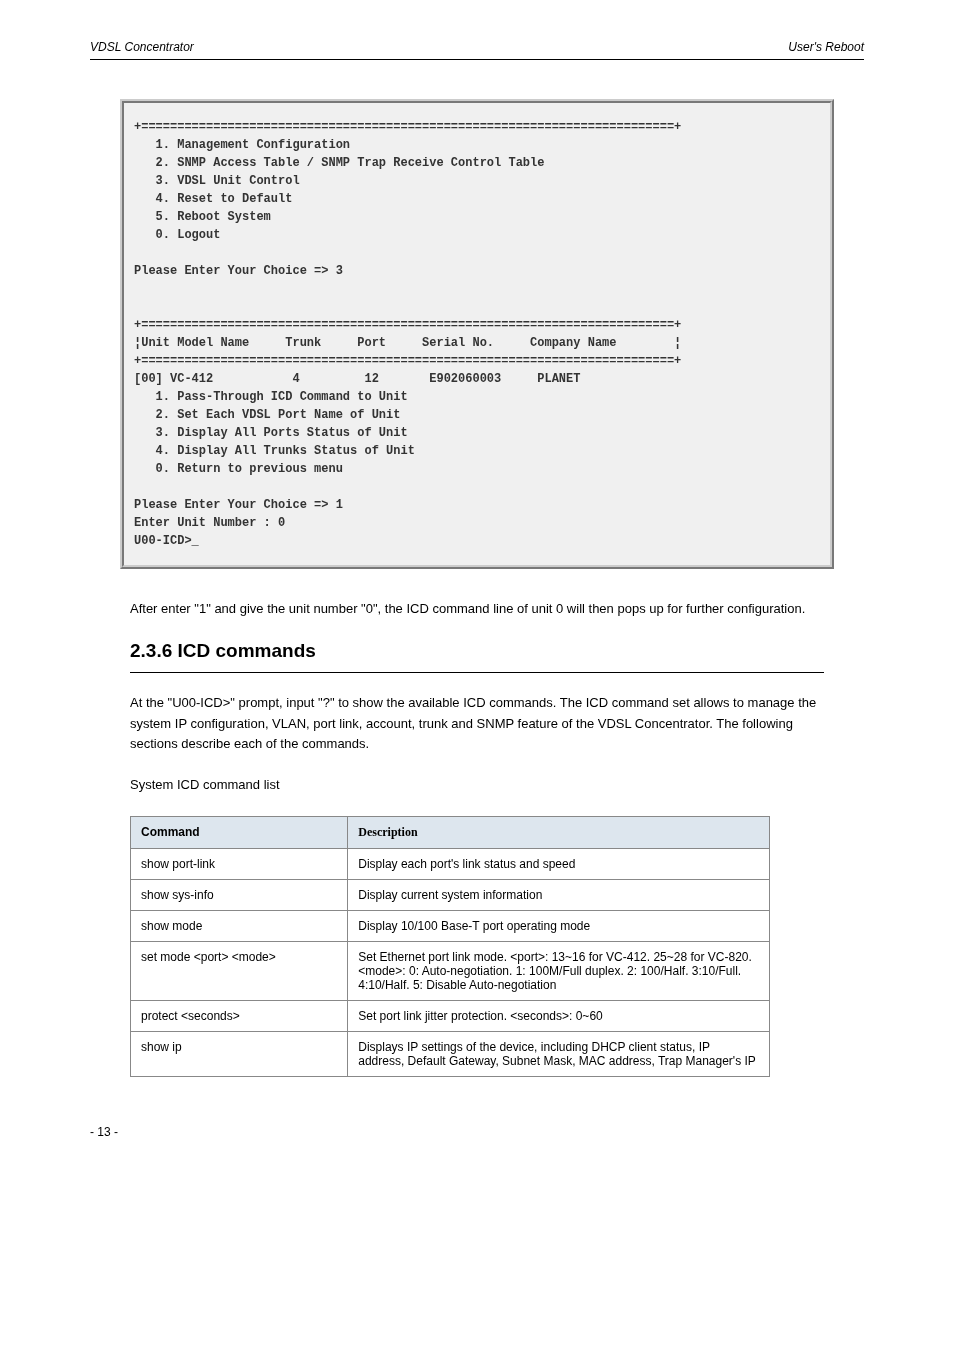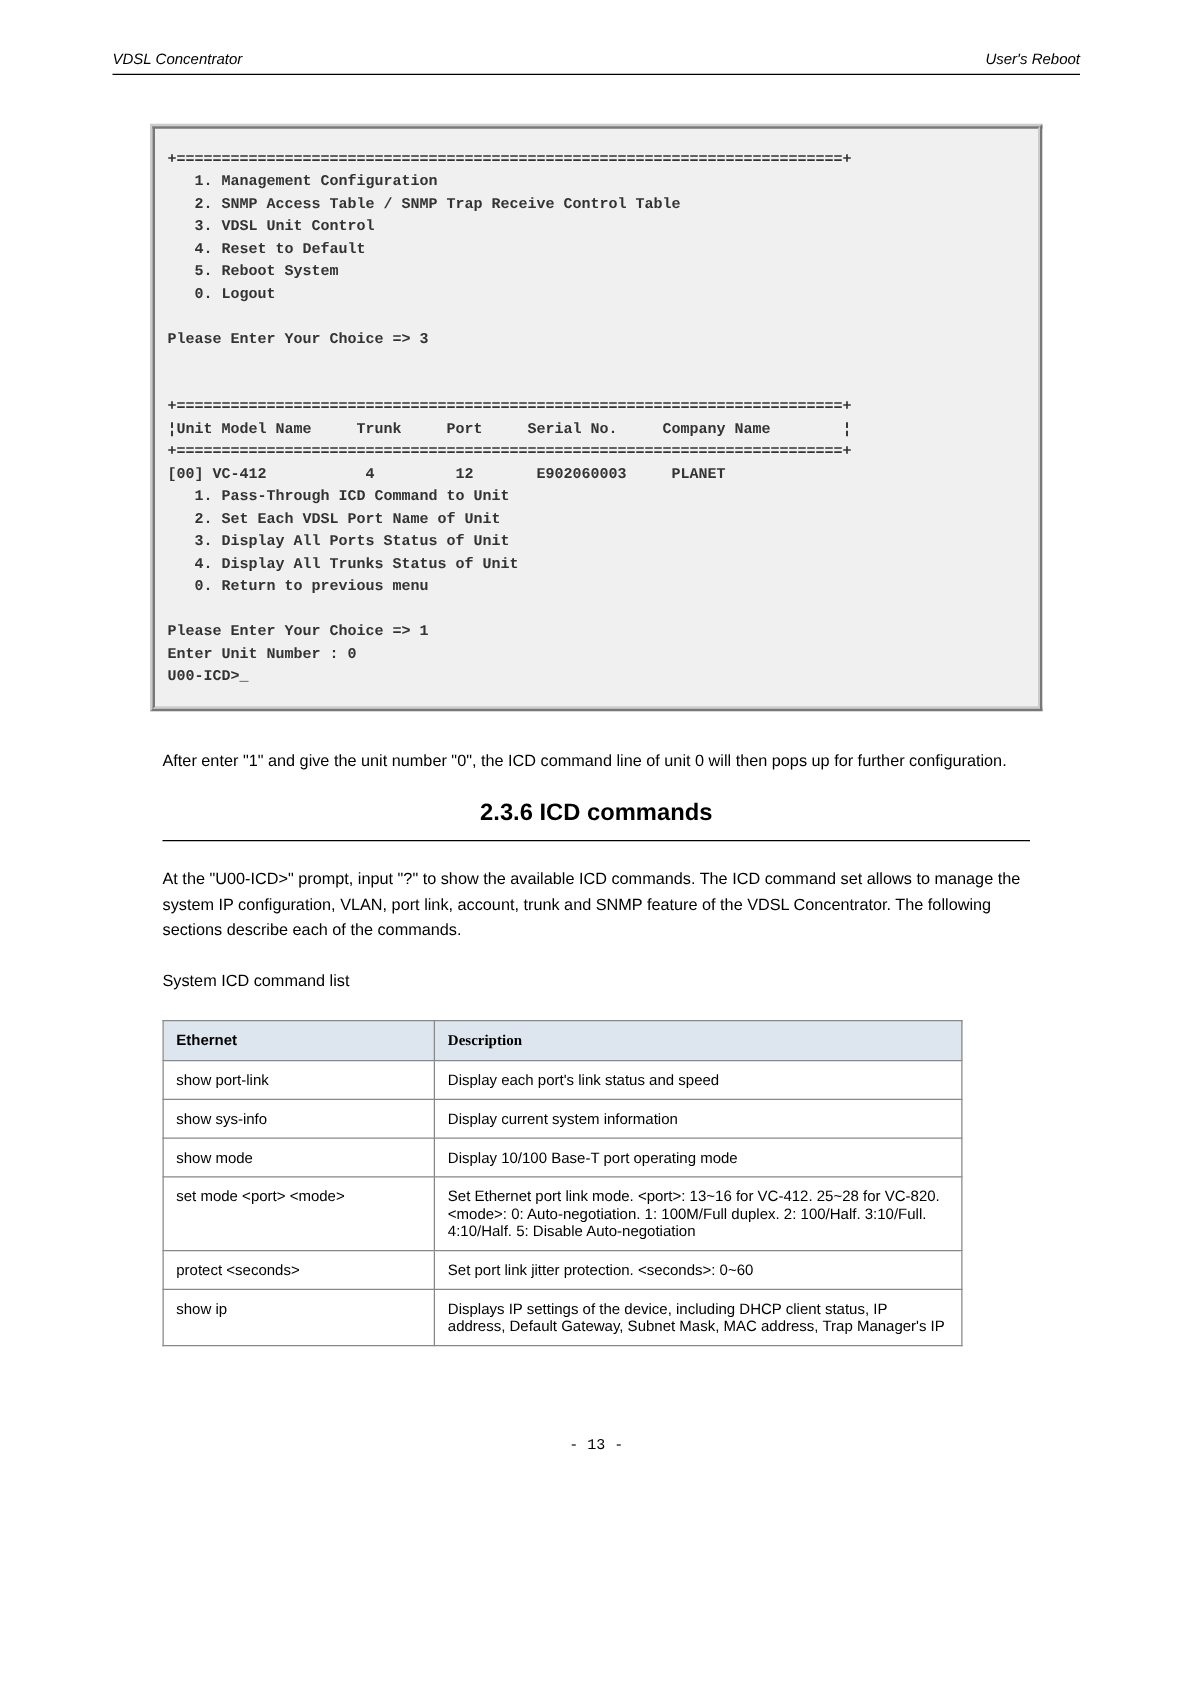--- a/index.html
+++ b/index.html
@@ -34,21 +34,20 @@
       margin: 10px 30px 30px 30px;
     }
     .section-para {
       margin: 20px 40px;
       line-height: 1.6;
     }
     .section-heading {
       font-size: 19px;
       font-weight: bold;
       margin: 16px 40px 10px 40px;
-      text-align: center;
     }
     .section-divider {
       border: none;
       border-top: 1px solid #000;
       margin: 0 40px 20px 40px;
     }
     table {
       border-collapse: collapse;
       margin: 10px 40px;
       width: 640px;
@@ -60,24 +59,22 @@
       text-align: left;
       vertical-align: top;
     }
     th {
       background: #dde6ee;
       font-weight: bold;
     }
     .col1 { width: 34%; }
     .col2 { width: 66%; font-family: Liberation Serif, serif; }
     .footer {
-      text-align: center;
       font-size: 12px;
-      margin-top: 72px;
-      font-family: Liberation Mono, monospace;
+      margin-top: 48px;
     }
   </style>
 </head>
 <body>
 
 <div class="page-header">
   <span>VDSL Concentrator</span>
   <span>User's Reboot</span>
 </div>
 
@@ -111,21 +108,21 @@
 <div class="section-heading">2.3.6 ICD commands</div>
 <hr class="section-divider">
 
 <p class="section-para">At the "U00-ICD&gt;" prompt, input "?" to show the available ICD commands. The ICD command set allows to manage the system IP configuration, VLAN, port link, account, trunk and SNMP feature of the VDSL Concentrator. The following sections describe each of the commands.</p>
 
 <p class="section-para">System ICD command list</p>
 
 <table>
   <tbody>
       <tr>
-    <th class="col1">Ethernet</th>
+    <th class="col1">Command</th>
     <th class="col2">Description</th>
   </tr>
   <tr>
     <td>show port-link</td>
     <td>Display each port's link status and speed</td>
   </tr>
   <tr>
     <td>show sys-info</td>
     <td>Display current system information</td>
   </tr>

